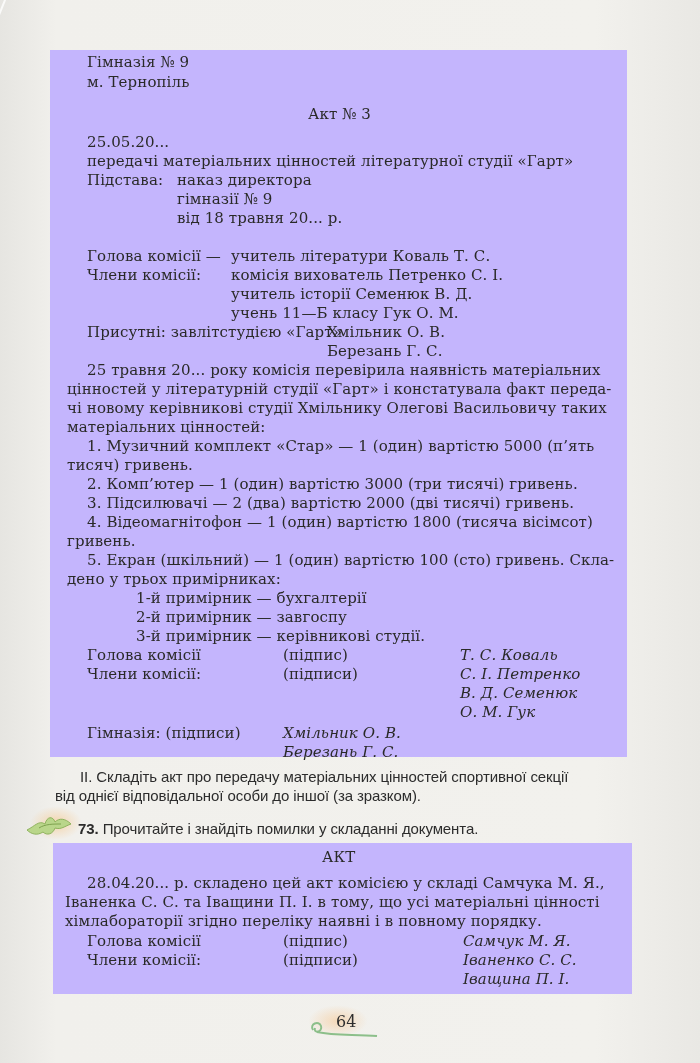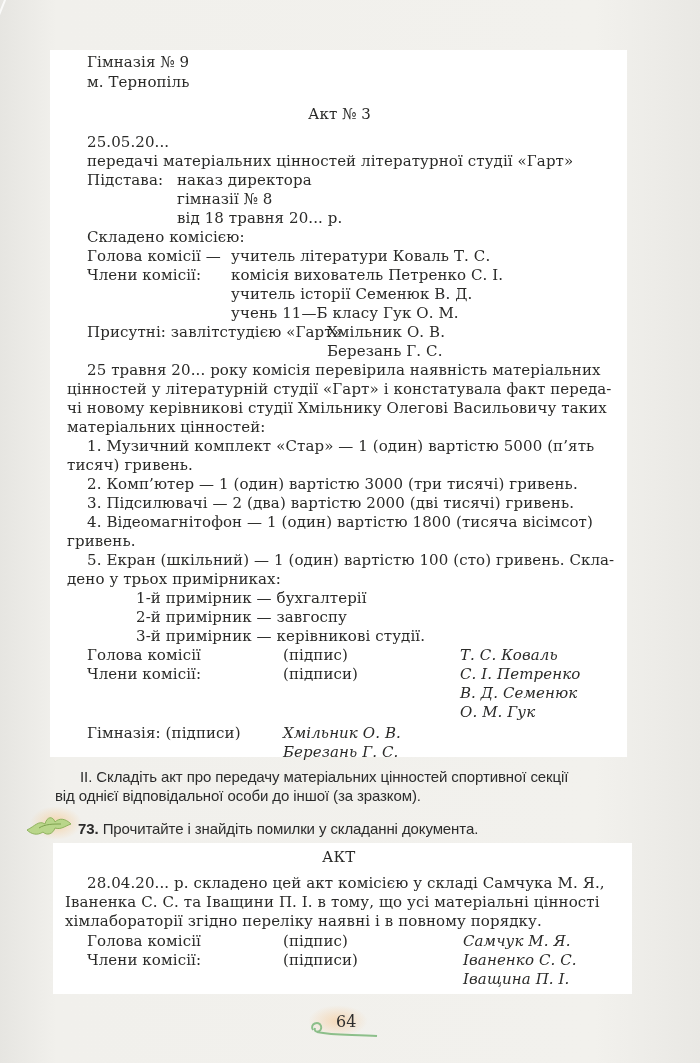--- a/index.html
+++ b/index.html
@@ -12,21 +12,21 @@
   .page-shade {
     position:absolute; inset:0;
     background: linear-gradient(90deg, #e6e5e1 0%, #f1f0ec 8%, #f2f1ed 85%, #e9e8e4 100%);
   }
   .crease {
     position:absolute; left:8px; top:-10px; width:2px; height:340px;
     background:rgba(255,255,255,0.8); transform:rotate(22deg); transform-origin:top left;
   }
   .box {
     position:absolute;
-    background:#ffffff;
+    background:#c4b5fd;
     font-size:15px;
     line-height:19.4px;
     letter-spacing:0.1px;
   }
   #box1 { left:50px; top:50px; width:577px; height:707px; }
   #box2 { left:53px; top:843px; width:579px; height:151px; }
 
   .ln { position:absolute; white-space:nowrap; }
   .it { font-style:italic; }
   .sans {
@@ -61,24 +61,23 @@
 
 <div id="box1" class="box">
   <div class="ln" style="left:37px;top:3px">Гімназія № 9</div>
   <div class="ln" style="left:37px;top:23px">м. Тернопіль</div>
   <div class="ln" style="left:258px;top:55px">Акт № 3</div>
   <div class="ln" style="left:37px;top:83px">25.05.20...</div>
   <div class="ln" style="left:37px;top:102px">передачі матеріальних цінностей літературної студії «Гарт»</div>
 
   <div class="ln" style="left:37px;top:121px">Підстава:</div>
   <div class="ln" style="left:127px;top:121px">наказ директора</div>
-  <div class="ln" style="left:127px;top:140px">гімназії № 8</div>
+  <div class="ln" style="left:127px;top:140px">гімназії № 9</div>
   <div class="ln" style="left:127px;top:159px">від 18 травня 20... р.</div>
 
-  <div class="ln" style="left:37px;top:178px">Складено комісією:</div>
   <div class="ln" style="left:37px;top:197px">Голова комісії —</div>
   <div class="ln" style="left:181px;top:197px">учитель літератури Коваль Т. С.</div>
   <div class="ln" style="left:37px;top:216px">Члени комісії:</div>
   <div class="ln" style="left:181px;top:216px">комісія вихователь Петренко С. І.</div>
   <div class="ln" style="left:181px;top:235px">учитель історії Семенюк В. Д.</div>
   <div class="ln" style="left:181px;top:254px">учень 11—Б класу Гук О. М.</div>
   <div class="ln" style="left:37px;top:273px">Присутні: завлітстудією «Гарт»</div>
   <div class="ln" style="left:277px;top:273px">Хмільник О. В.</div>
   <div class="ln" style="left:277px;top:292px">Березань Г. С.</div>
 

